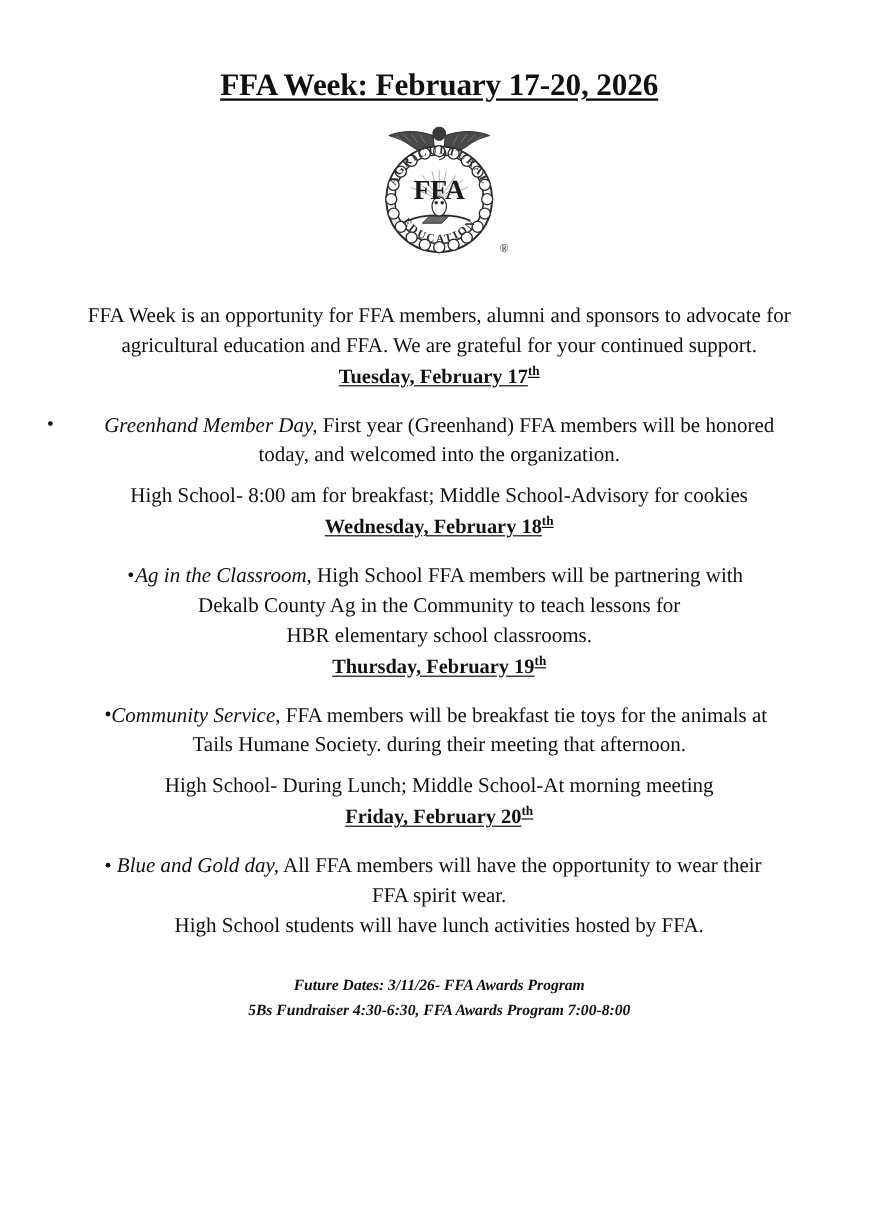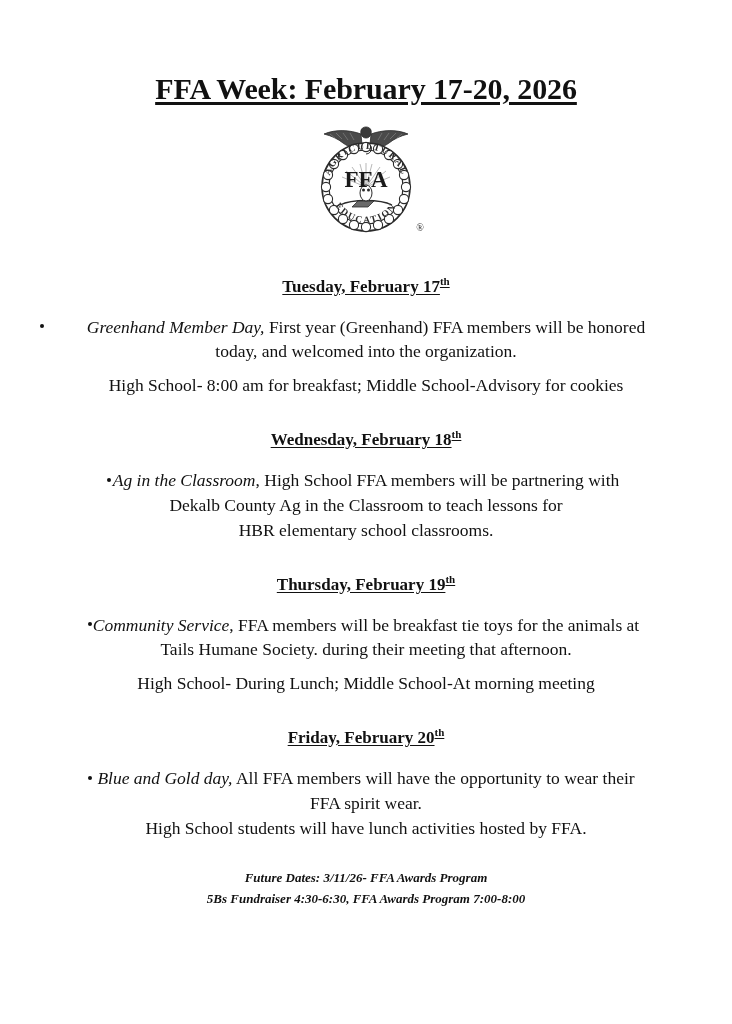--- a/index.html
+++ b/index.html
@@ -20,25 +20,25 @@
     position: relative;
     width: 732px;
     height: 1024px;
     background: #ffffff;
     overflow: hidden;
   }
 
   
   .doc-title {
     text-align: center;
-    font-size: 30px;
+    font-size: 26px;
     font-weight: bold;
     letter-spacing: -0.1px;
     margin: 0;
-    padding-top: 72px;
+    padding-top: 56px;
     line-height: 1.15;
   }
   .doc-title span.u {
     text-decoration: underline;
     text-underline-offset: 3px;
   }
 
   
   .emblem-wrap {
     display: flex;
@@ -57,21 +57,21 @@
     width: 630px;
     text-align: center;
     font-size: 17.5px;
     line-height: 1.42;
   }
 
   .day-head {
     text-align: center;
     font-size: 17px;
     font-weight: bold;
-    margin-top: 32px;
+    margin-top: 4px;
   }
   .day-head .u {
     text-decoration: underline;
     text-underline-offset: 2px;
   }
   .ord {
     font-size: 11px;
     vertical-align: super;
     line-height: 0;
   }
@@ -203,36 +203,37 @@
       <text font-family="Liberation Serif, serif" font-size="9.5" font-weight="bold" fill="#2b2b2b" letter-spacing="1.8">
         <textPath href="#arcBot" startOffset="50%" text-anchor="middle">EDUCATION</textPath>
       </text>
 
       <text x="66" y="66" text-anchor="middle" font-family="Liberation Serif, serif" font-size="23" font-weight="bold" fill="#1a1a1a">FFA</text>
 
       <text x="120" y="110" text-anchor="middle" font-family="Liberation Serif, serif" font-size="10" fill="#2b2b2b">®</text>
     </svg>
   </div>
 
+  <p class="intro">FFA Week is an opportunity for FFA members, alumni and sponsors to advocate for agricultural education and FFA. We are grateful for your continued support.</p>
 
   <div id="days-root">
       <div class="day-head"><span class="u">Tuesday, February 17</span><span class="u ord">th</span></div>
       <div class="blk gap-lg">
         <span class="bullet" style="left: 40px;"></span>
         <span class="line"><em>Greenhand Member Day,</em><span> First year (Greenhand) FFA members will be honored</span></span>
         <span class="line"><span>today, and welcomed into the organization.</span></span>
       </div>
       <div class="blk gap-md">
         <span class="line"><span>High School- 8:00 am for breakfast; Middle School-Advisory for cookies</span></span>
       </div>
       <div class="day-head"><span class="u">Wednesday, February 18</span><span class="u ord">th</span></div>
       <div class="blk gap-lg">
         <span class="bullet" style="left: 107px;"></span>
         <span class="line"><em>Ag in the Classroom</em><span>, High School FFA members will be partnering with</span></span>
-        <span class="line"><span>Dekalb County Ag in the Classroom to teach lessons for</span></span>
+        <span class="line"><span>Dekalb County Ag in the Community to teach lessons for</span></span>
         <span class="line"><span>HBR elementary school classrooms.</span></span>
       </div>
       <div class="day-head"><span class="u">Thursday, February 19</span><span class="u ord">th</span></div>
       <div class="blk gap-lg">
         <span class="bullet" style="left: 88px;"></span>
         <span class="line"><em>Community Service</em><span>, FFA members will be breakfast tie toys for the animals at</span></span>
         <span class="line"><span>Tails Humane Society. during their meeting that afternoon.</span></span>
       </div>
       <div class="blk gap-md">
         <span class="line"><span>High School- During Lunch; Middle School-At morning meeting</span></span>

